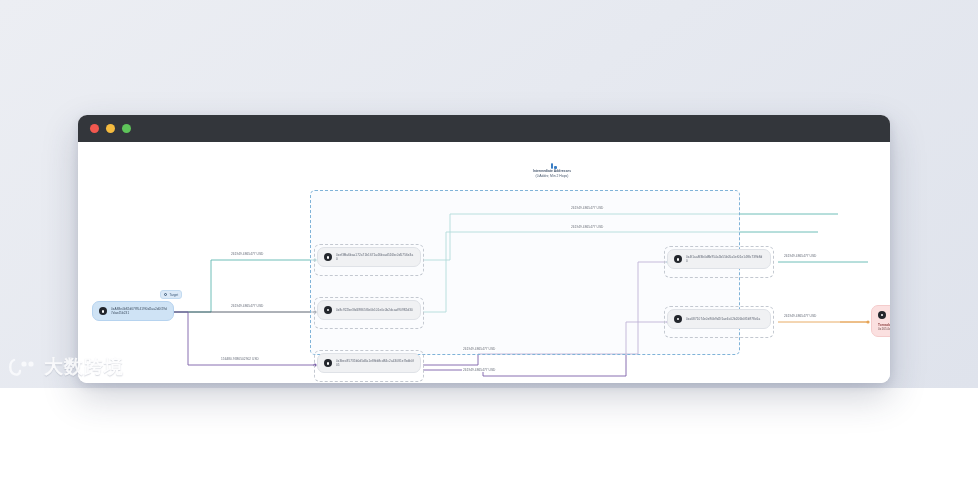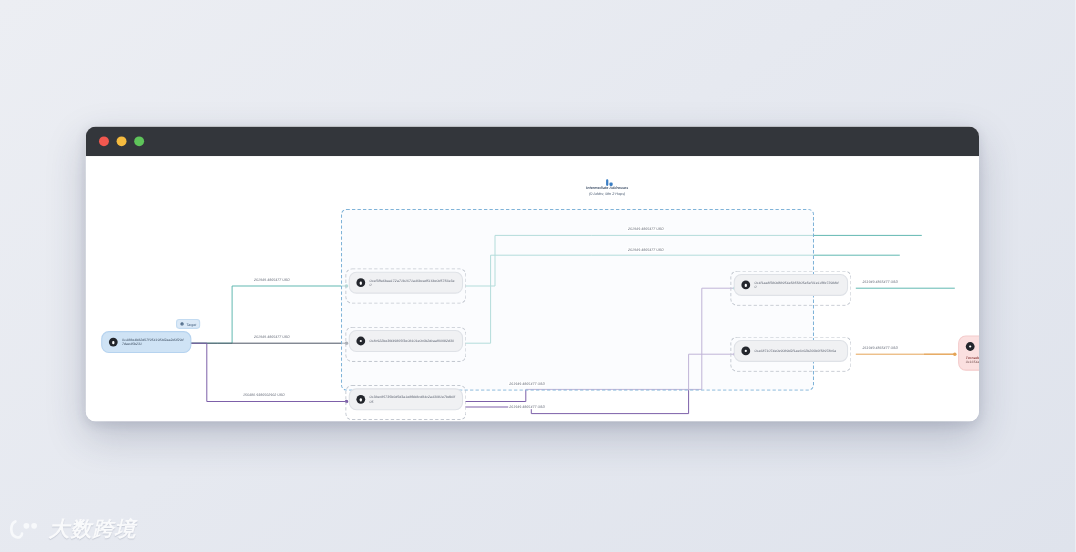--- a/index.html
+++ b/index.html
@@ -1,23 +1,22 @@
 <!DOCTYPE html>
 <html><head>
 <meta charset="utf-8">
 <style>
   * { box-sizing: border-box; margin: 0; padding: 0; }
   html, body {
     width: 978px; height: 502px; overflow: hidden;
     font-family: "Liberation Sans", sans-serif;
   }
   #page {
-    position: relative; width: 978px; height: 502px;
+    position: relative; width: 978px; height: 388px;
     background: linear-gradient(145deg, #eceef3 0%, #e6e9f0 45%, #dfe3ec 100%);
-    font-style: italic;
   }
   
   #window {
     position: absolute; left: 78px; top: 115px;
     width: 812px; height: 268px;
     border-radius: 9px; overflow: hidden;
     box-shadow: 0 14px 36px rgba(40,50,80,.22), 0 3px 10px rgba(40,50,80,.12);
     background: #fff;
   }
   #titlebar {

